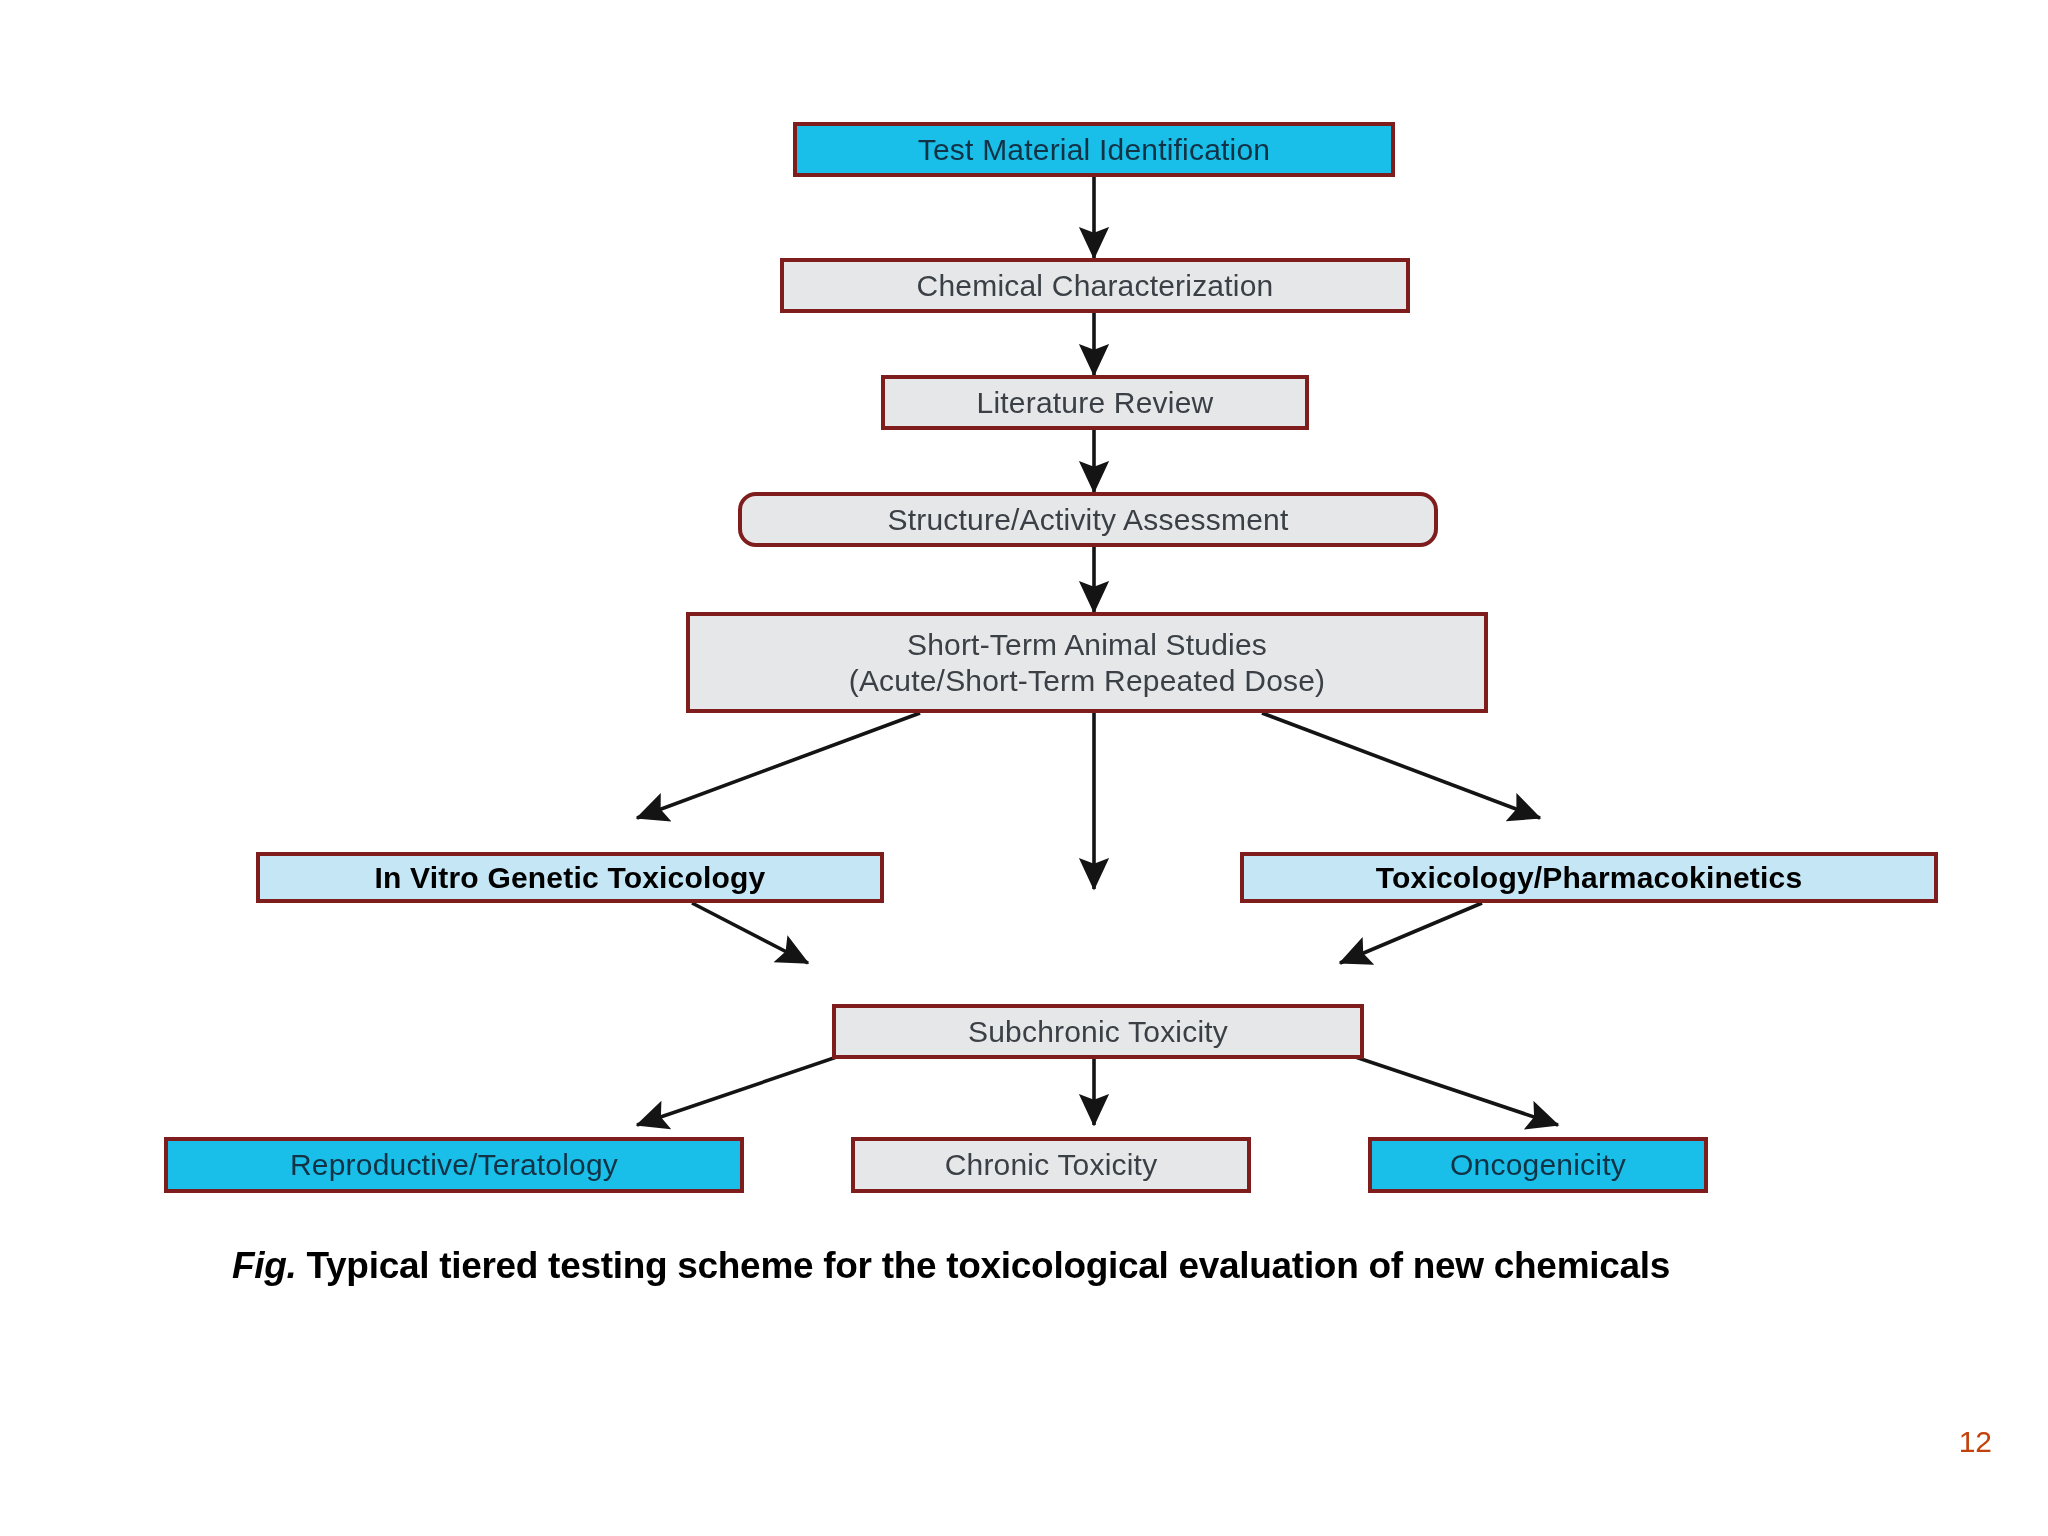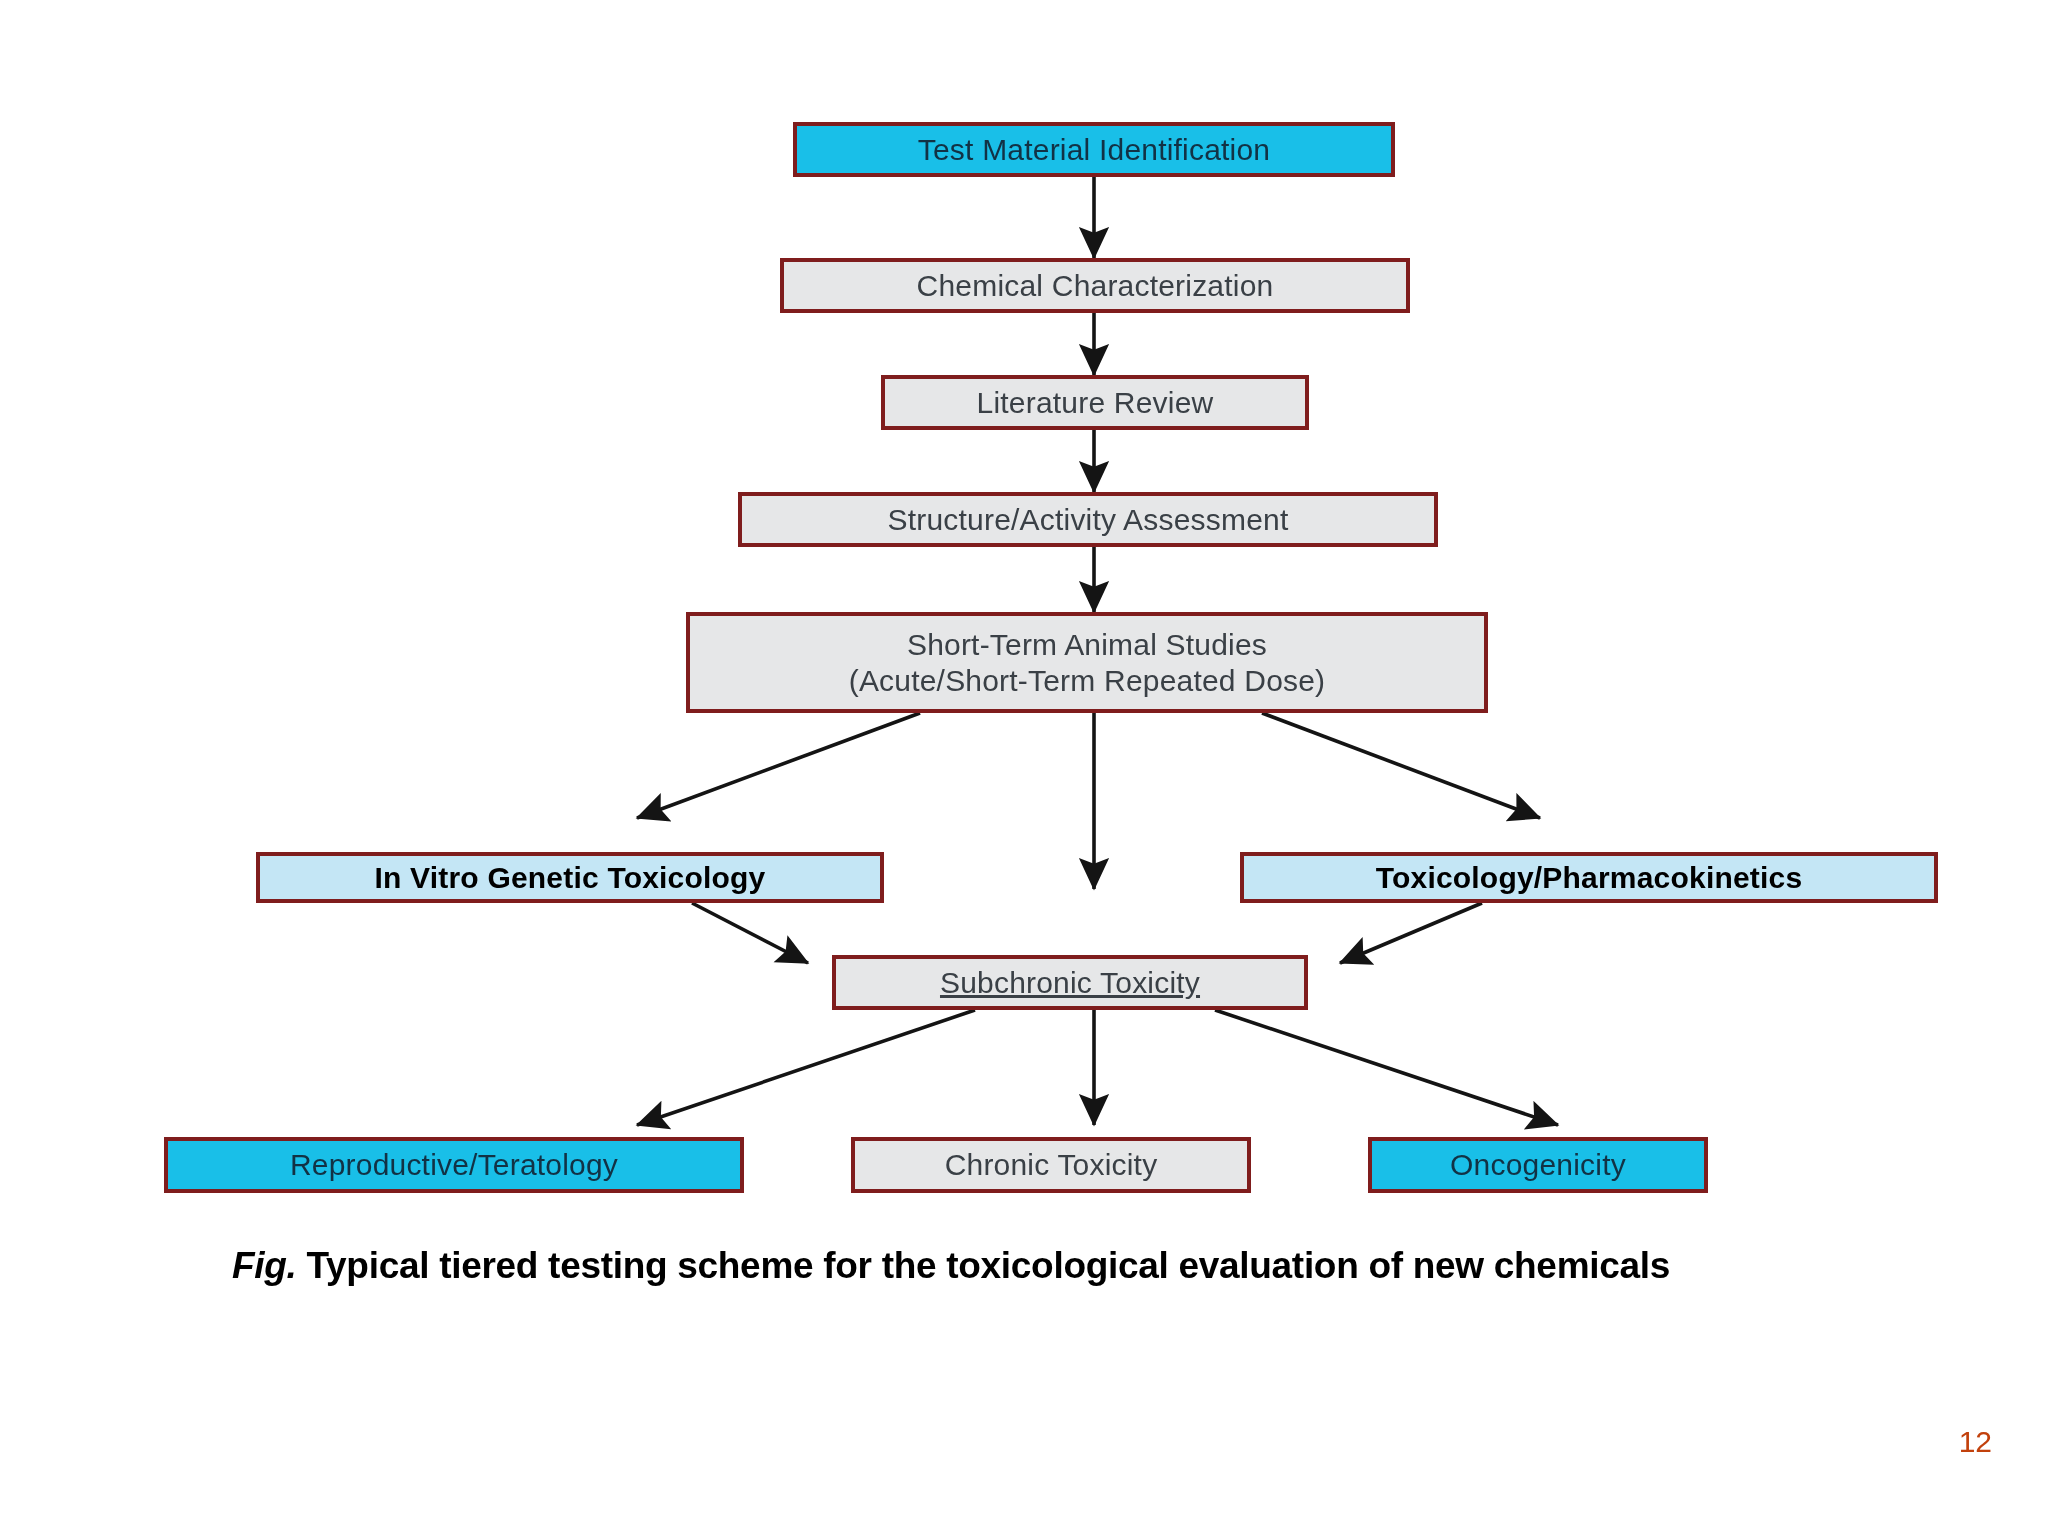--- a/index.html
+++ b/index.html
@@ -119,30 +119,30 @@
         <line x1="1215" y1="1010" x2="1558" y2="1125"></line>
       </g>
     </svg>
 
     <div class="node fill-cyan" style="left:793px; top:122px; width:602px; height:55px;">Test Material Identification</div>
 
     <div class="node fill-gray" style="left:881px; top:375px; width:428px; height:55px;">Literature Review</div>
 
     <div class="node fill-gray" style="left:780px; top:258px; width:630px; height:55px;">Chemical Characterization</div>
 
-    <div class="node fill-gray" style="left:738px; top:492px; width:700px; height:55px;">Structure/Activity Assessment</div>
+    <div class="node fill-gray" style="left:738px; top:492px; width:700px; height:55px;border-radius:18px;">Structure/Activity Assessment</div>
 
     <div class="node fill-gray" style="left:686px; top:612px; width:802px; height:101px; line-height:1.2;">Short-Term Animal Studies
 (Acute/Short-Term Repeated Dose)</div>
 
     <div class="node fill-lblue" style="left:256px; top:852px; width:628px; height:51px;">In Vitro Genetic Toxicology</div>
 
     <div class="node fill-lblue" style="left:1240px; top:852px; width:698px; height:51px;">Toxicology/Pharmacokinetics</div>
 
-    <div class="node fill-gray" style="left:832px; top:955px; width:476px; height:55px;text-decoration:underline;">Subchronic Toxicity</div>
+    <div class="node fill-gray" style="left:832px; top:1004px; width:532px; height:55px;">Subchronic Toxicity</div>
 
     <div class="node fill-cyan" style="left:164px; top:1137px; width:580px; height:56px;">Reproductive/Teratology</div>
 
     <div class="node fill-gray" style="left:851px; top:1137px; width:400px; height:56px;">Chronic Toxicity</div>
 
     <div class="node fill-cyan" style="left:1368px; top:1137px; width:340px; height:56px;">Oncogenicity</div>
 
   </div>
 
   <div id="caption"><span class="fig-word">Fig.</span><span> Typical tiered testing scheme for the toxicological evaluation of new chemicals</span></div>

